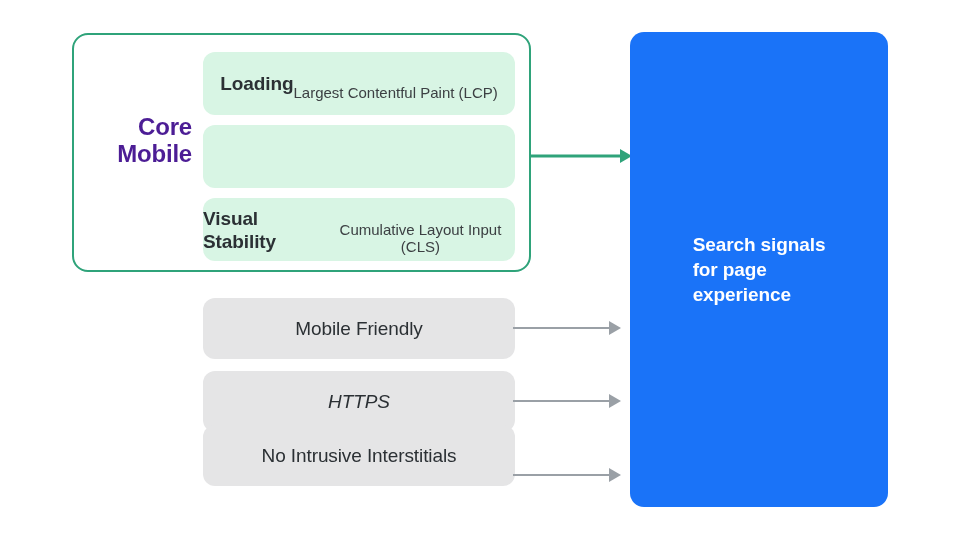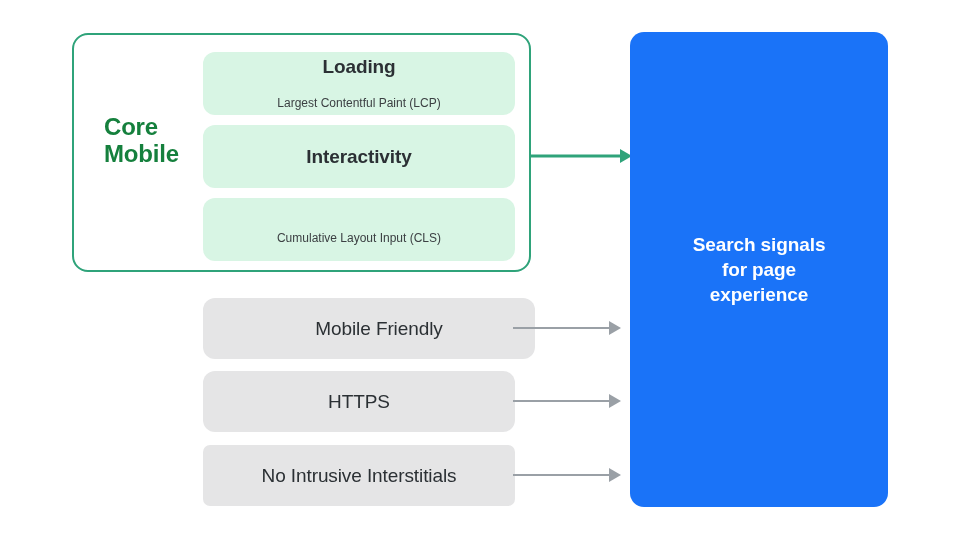--- a/index.html
+++ b/index.html
@@ -28,79 +28,79 @@
     width: 459px;
     height: 239px;
     box-sizing: border-box;
     border: 2px solid #2FA37A;
     border-radius: 16px;
     background: transparent;
   }
 
   #cwv-label {
     position: absolute;
-    left: 104px;
+    left: 92px;
     top: 113px;
     width: 100px;
-    text-align: left;
-    color: #15803d;
+    text-align: right;
+    color: #4c1d95;
     font-size: 24px;
     font-weight: bold;
     line-height: 27px;
     letter-spacing: -0.2px;
   }
 
   
   .vital-card {
     position: absolute;
     left: 203px;
     width: 312px;
     height: 63px;
     background: #D8F5E4;
     border-radius: 12px;
     display: flex;
-    flex-direction: column;
+    flex-direction: row;
     align-items: center;
     justify-content: center;
   }
   #vital-0 { top: 52px; }
   #vital-1 { top: 125px; }
   #vital-2 { top: 198px; }
 
   .vital-title {
     color: #2B3034;
     font-size: 19px;
     font-weight: bold;
     line-height: 23px;
     letter-spacing: -0.1px;
   }
   .vital-sub {
     color: #3C4043;
-    font-size: 12px;
+    font-size: 15px;
     font-weight: normal;
     line-height: 17px;
     margin-top: 17px;
     text-align: center;
   }
 
   
   .gray-card {
     position: absolute;
     left: 203px;
     width: 312px;
     height: 61px;
     background: #E5E5E6;
     border-radius: 12px;
     display: flex;
     align-items: center;
     justify-content: center;
   }
-  #gray-0 { top: 298px; padding-left: 20px; }
-  #gray-1 { top: 371px; }
-  #gray-2 { top: 445px; border-radius: 7px; }
+  #gray-0 { top: 298px; }
+  #gray-1 { top: 371px; font-style: italic; }
+  #gray-2 { top: 425px; }
 
   .gray-label {
     color: #2B3034;
     font-size: 19px;
     font-weight: normal;
     line-height: 23px;
     letter-spacing: -0.1px;
   }
 
   
@@ -114,21 +114,20 @@
     border-radius: 14px;
     display: flex;
     align-items: center;
     justify-content: center;
   }
   #blue-panel-text {
     color: #ffffff;
     font-size: 19px;
     font-weight: bold;
     line-height: 25px;
-    text-align: center;
     letter-spacing: -0.1px;
     white-space: pre-line;
   }
 
   
   .arrow-svg {
     position: absolute;
     overflow: visible;
   }
   #arrow-green { left: 528px; top: 138px; }
@@ -147,24 +146,24 @@
     <div>Core</div>
     <div>Mobile</div>
   </div>
 
   <div class="vital-card" id="vital-0">
     <div class="vital-title">Loading</div>
     <div class="vital-sub">Largest Contentful Paint (LCP)</div>
   </div>
 
   <div class="vital-card" id="vital-1">
-    <div class="vital-title">Interactivity</div>
   </div>
 
   <div class="vital-card" id="vital-2">
+    <div class="vital-title">Visual Stability</div>
     <div class="vital-sub">Cumulative Layout Input (CLS)</div>
   </div>
 
   <div class="gray-card" id="gray-0">
     <div class="gray-label">Mobile Friendly</div>
   </div>
 
   <div class="gray-card" id="gray-1">
     <div class="gray-label">HTTPS</div>
   </div>

